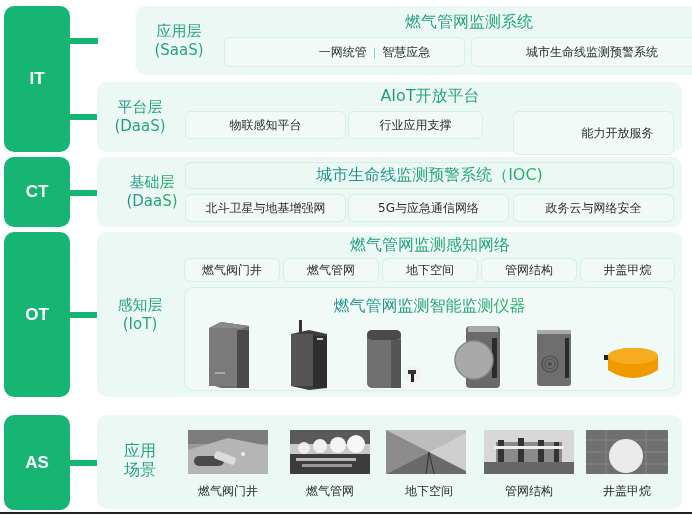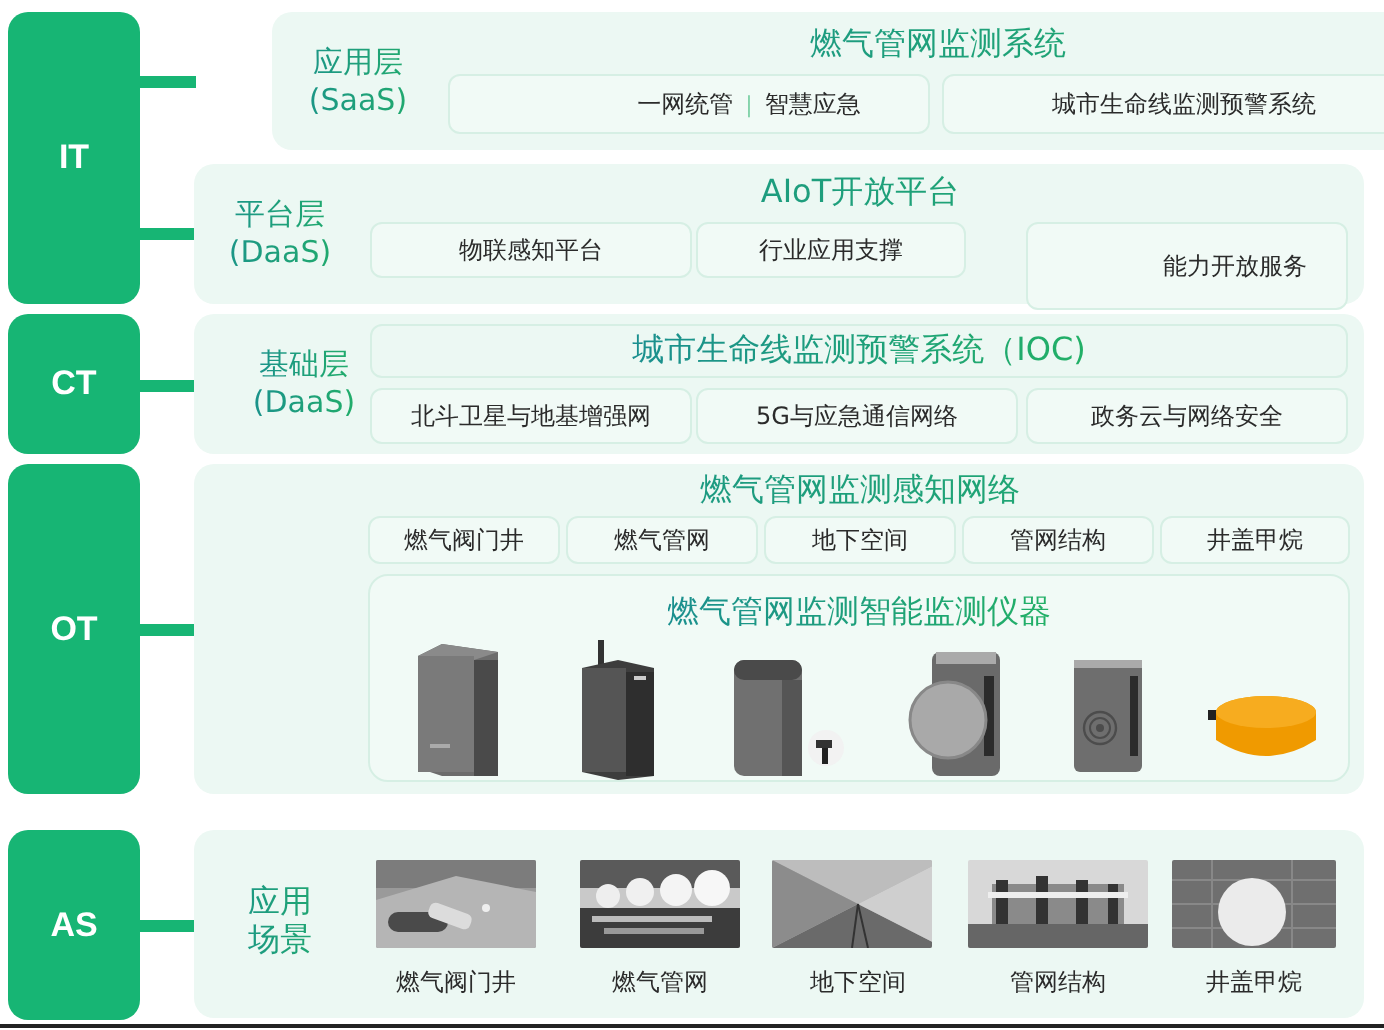--- a/index.html
+++ b/index.html
@@ -108,20 +108,24 @@
   </div>
   <div class="box" style="left:251px;top:37px;width:161px;height:28px;">
     <span>5G与应急通信网络</span>
   </div>
   <div class="box" style="left:416px;top:37px;width:161px;height:28px;font-family:Liberation Mono, monospace;">
     <span>政务云与网络安全</span>
   </div>
 </div>
 
 <div class="panel" style="top:232px;height:165px;">
+  <div class="layer-label" style="top:64px;">
+    <div class="grad">感知层</div>
+    <div class="grad">(IoT)</div>
+  </div>
   <div class="title grad" style="left:88px;width:490px;top:3px;">燃气管网监测感知网络</div>
   <div class="box" style="left:87px;top:26px;width:96px;height:24px;">
       <span>燃气阀门井</span>
     </div>
   <div class="box" style="left:186px;top:26px;width:96px;height:24px;">
       <span>燃气管网</span>
     </div>
   <div class="box" style="left:285px;top:26px;width:96px;height:24px;">
       <span>地下空间</span>
     </div>

